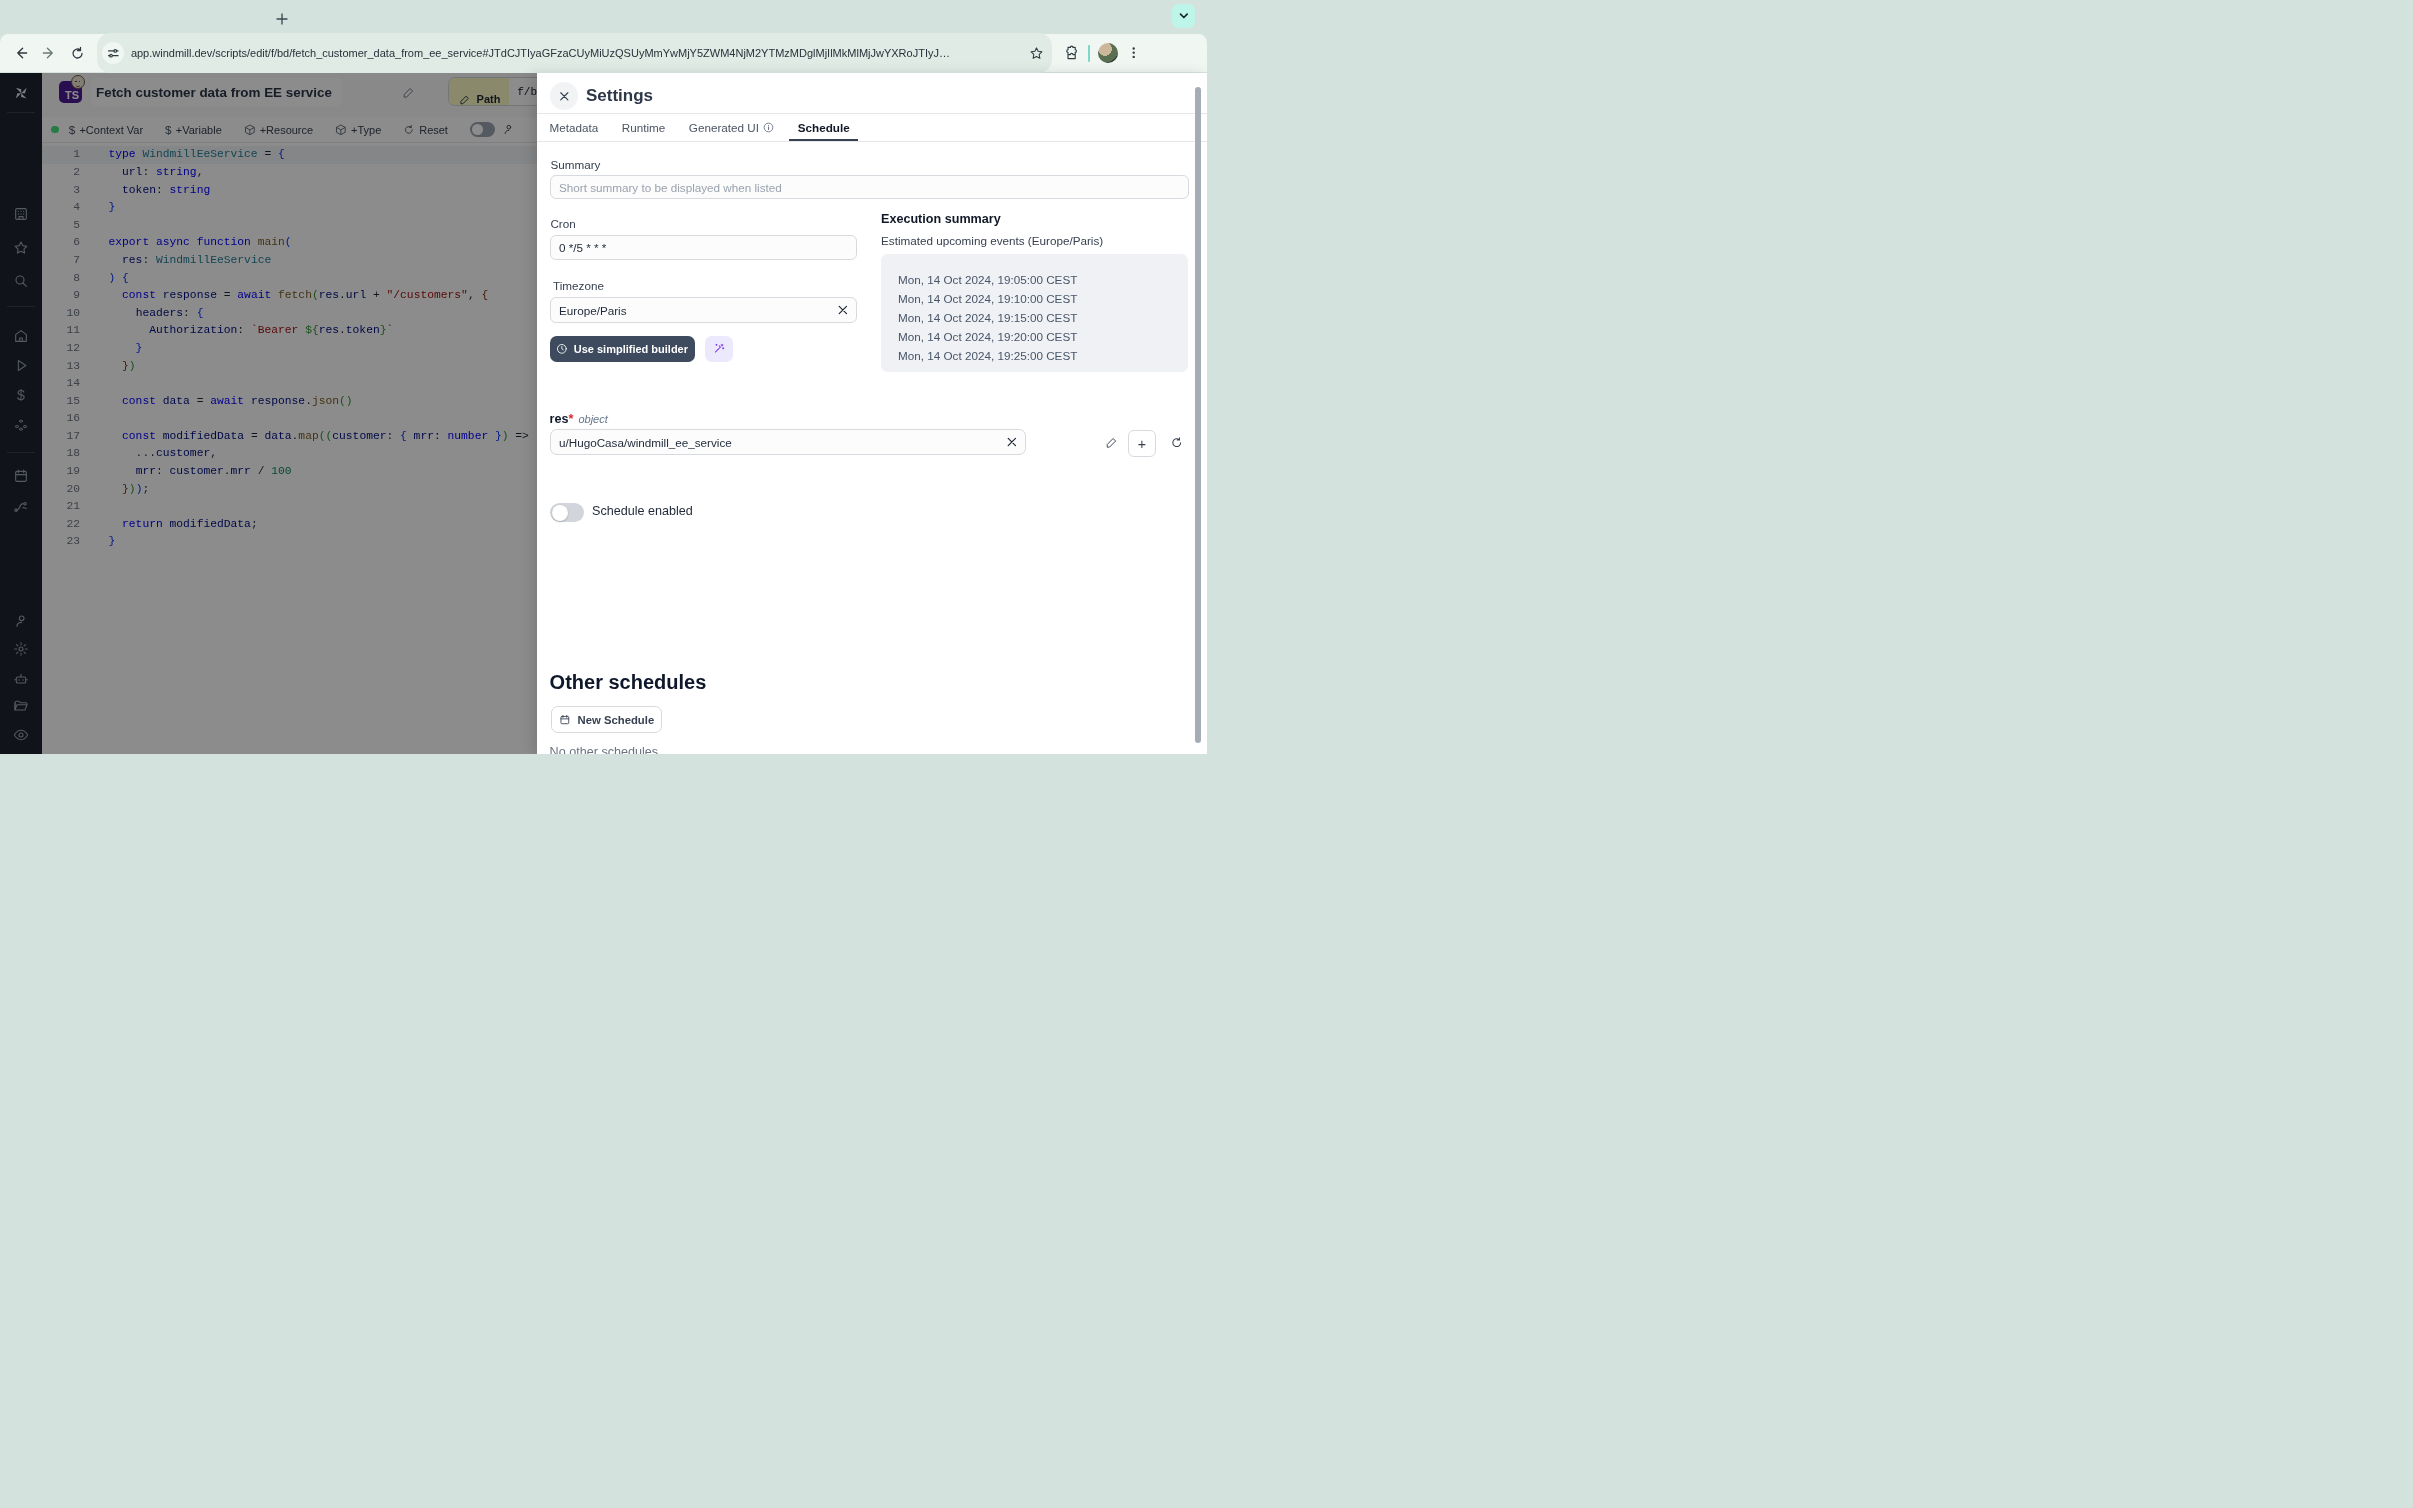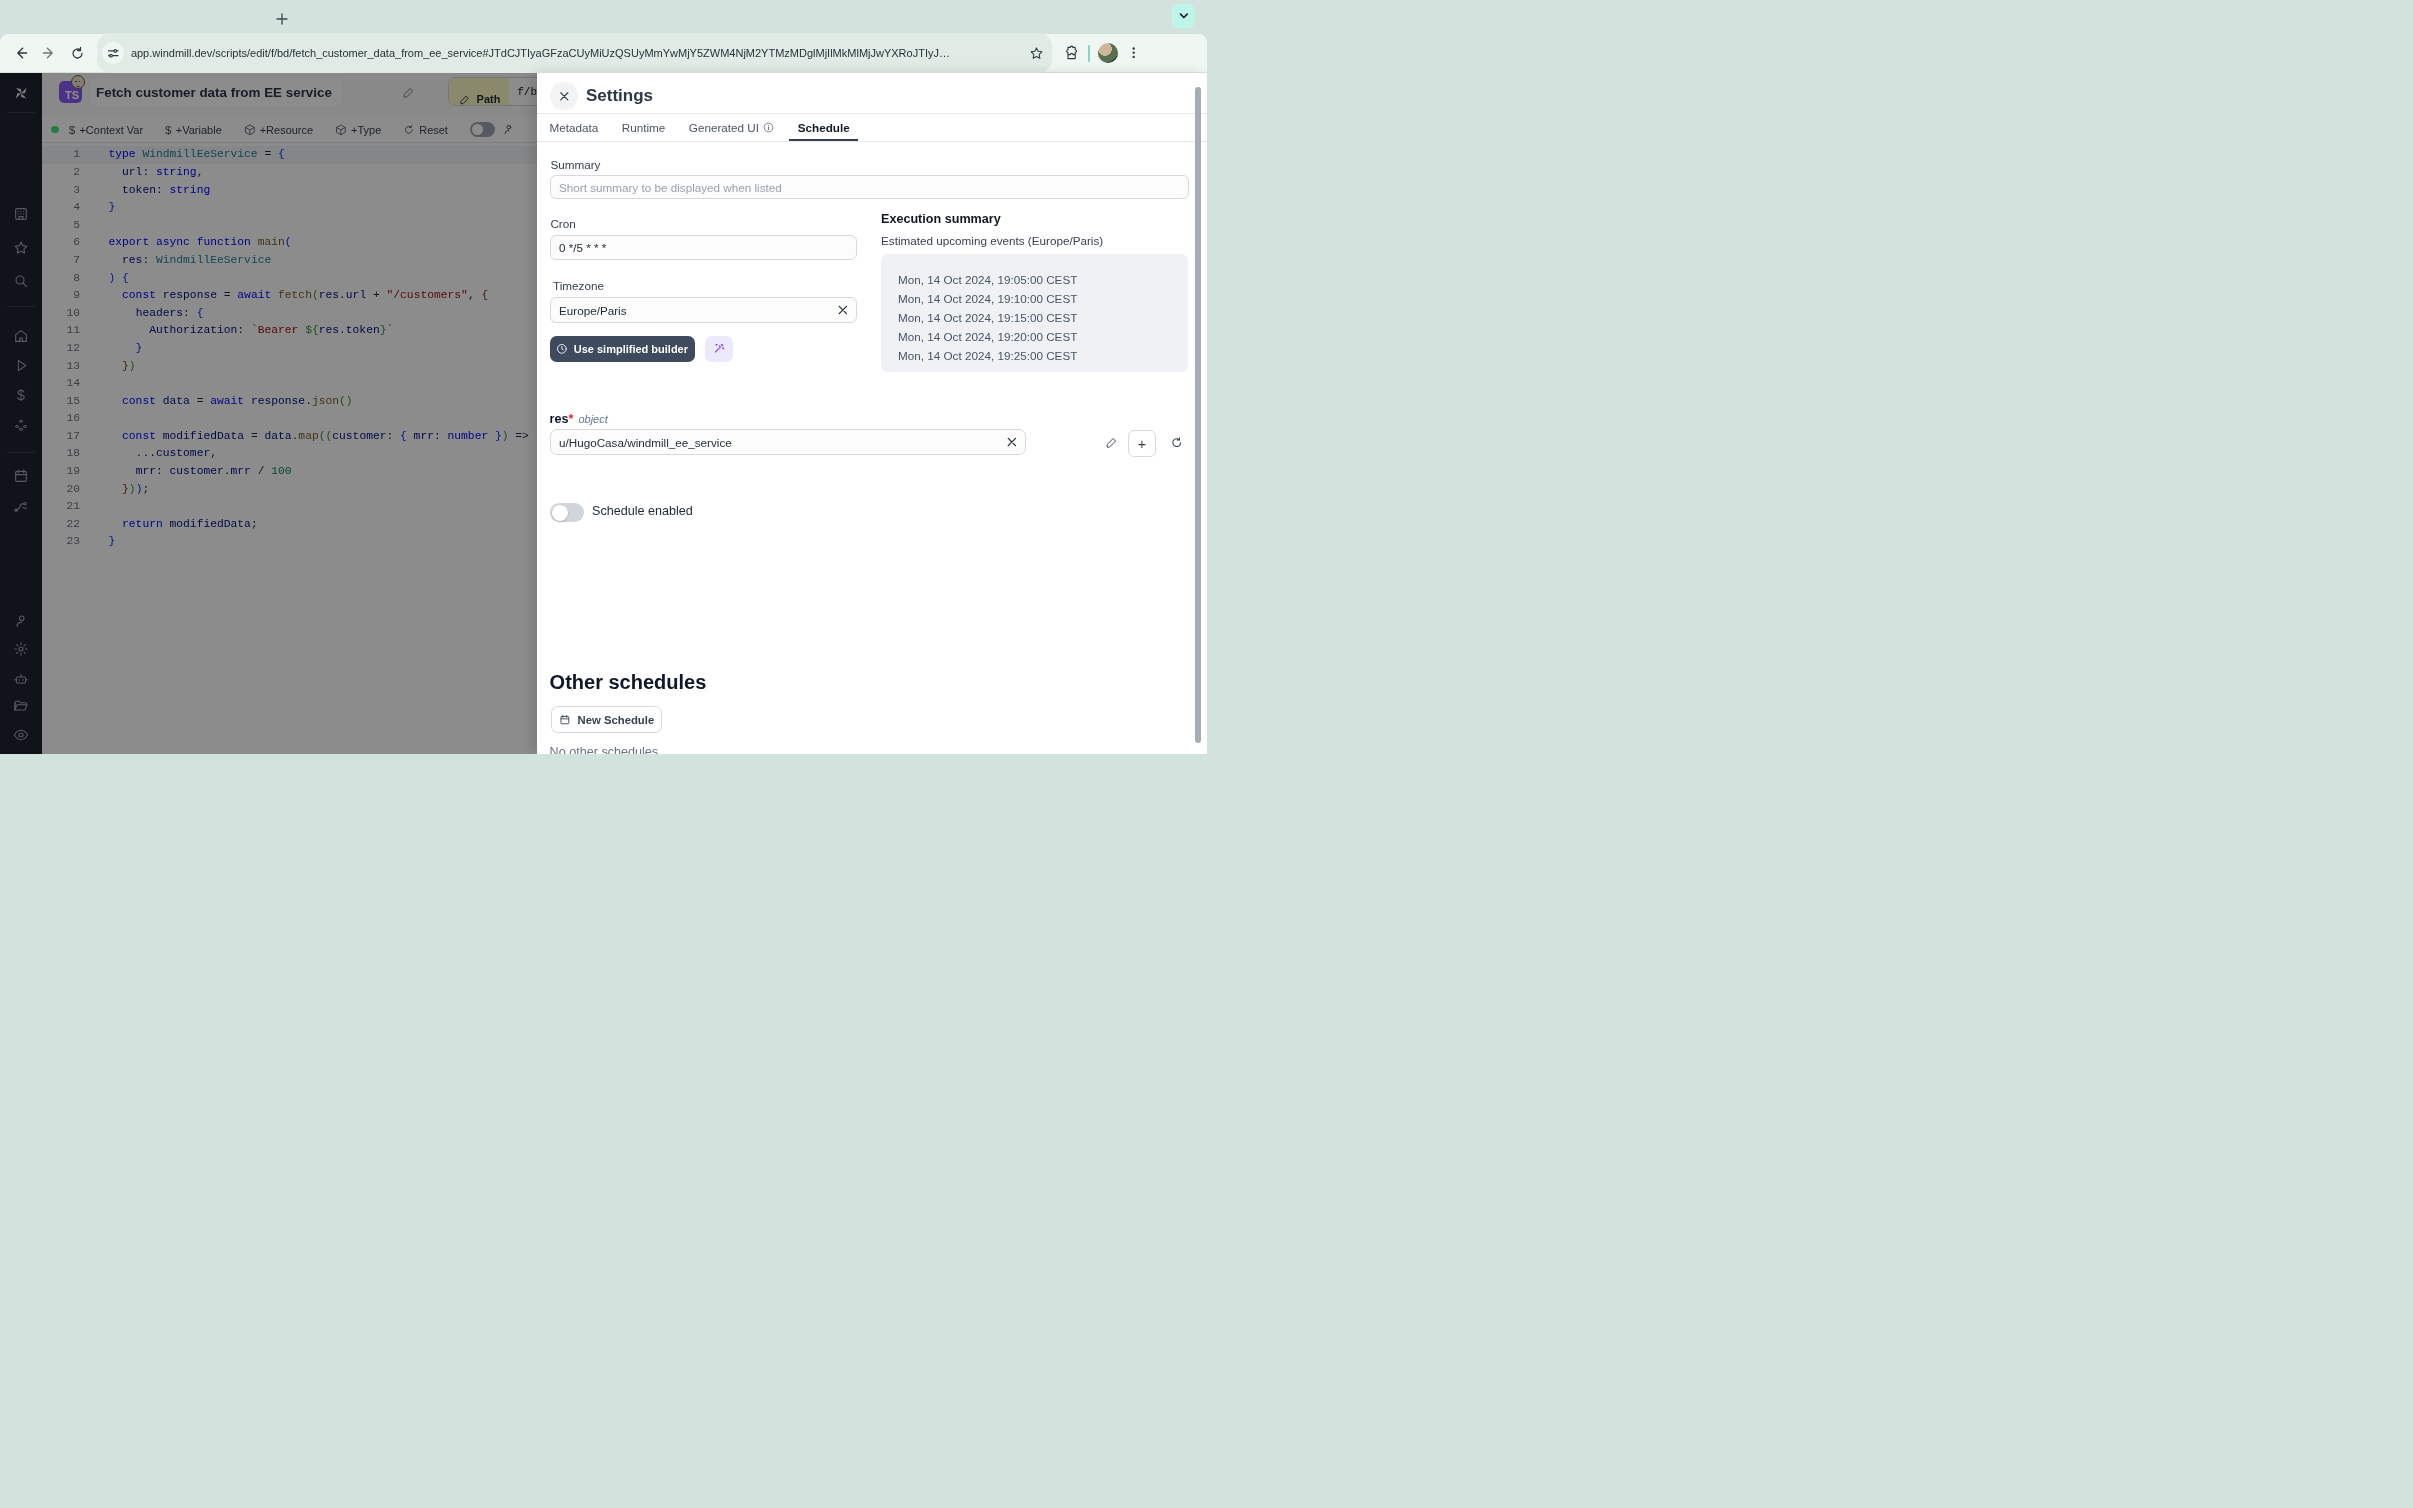--- a/index.html
+++ b/index.html
@@ -37,21 +37,21 @@
   .app{position:absolute;left:0;top:73px;width:1207px;height:681px;background:#fff;}
 
   
   .wm-sidebar{position:absolute;left:0;top:0;width:42px;height:681px;background:#1e2530;}
   .wm-ic{position:absolute;left:0;width:42px;display:flex;justify-content:center;color:#9ca3af;cursor:pointer;}
   .wm-div{position:absolute;left:6.7px;width:28.5px;height:0.8px;background:#3a4350;}
 
   
   .editor{position:absolute;left:42px;top:0;width:495px;height:681px;background:#fff;}
   .ed-header{position:absolute;left:0;top:0;width:495px;height:44px;background:#f9fafb;}
-  .ts-badge{position:absolute;left:17px;top:7.5px;width:22.6px;height:22.6px;border-radius:5px;background:#8b5cf6;
+  .ts-badge{position:absolute;left:17px;top:7.5px;width:22.6px;height:22.6px;border-radius:5px;background:#4c1d95;
        color:#fff;font-weight:bold;font-size:11px;display:flex;align-items:flex-end;justify-content:flex-end;
        padding:0 2.5px 1.7px 0;box-sizing:border-box;}
   .ts-emoji{position:absolute;left:28.5px;top:1.7px;width:14.2px;height:14.2px;border-radius:50%;background:#efe6d2;
        border:0.8px solid #6b5d4a;box-sizing:border-box;}
   .ts-emoji i{position:absolute;width:1.7px;height:1.7px;border-radius:50%;background:#3a2e23;top:5px;}
   .ts-emoji i.l{left:3.4px}.ts-emoji i.r{right:3.4px}
   .ts-emoji u{position:absolute;left:4.2px;top:7.5px;width:4.2px;height:2.5px;border-bottom:1.3px solid #8c3b30;border-radius:50%;}
   .ed-title-box{position:absolute;left:49px;top:5px;width:251px;height:28px;background:#fff;border-radius:5px;
        display:flex;align-items:center;padding-left:5px;box-sizing:border-box;}
   .ed-title{font-size:13.4px;font-weight:600;color:#2d3748;white-space:nowrap;}

